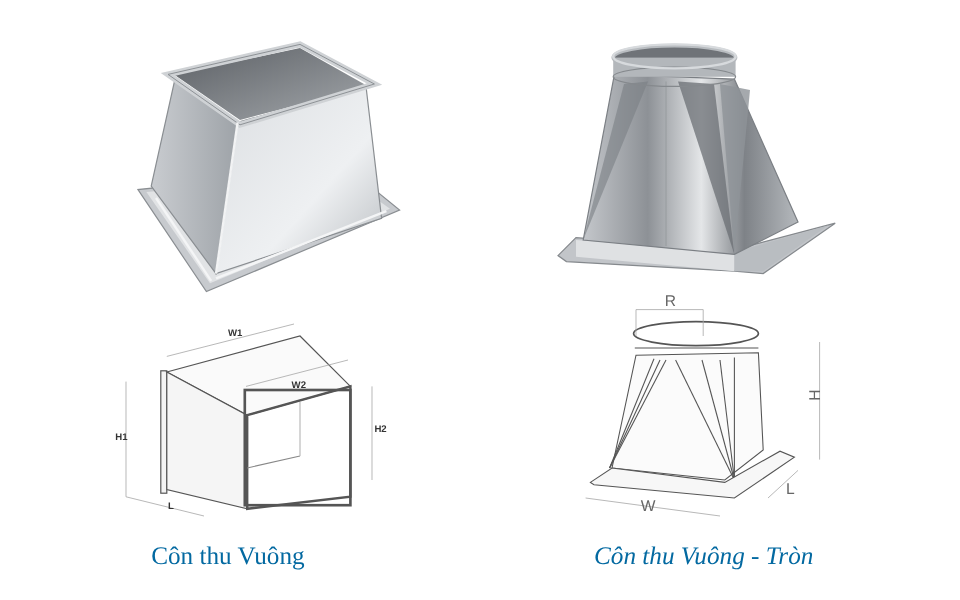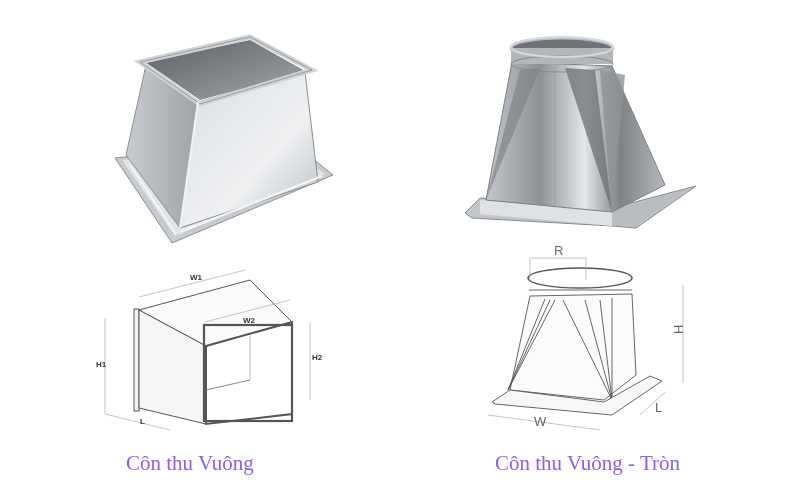--- a/index.html
+++ b/index.html
@@ -1,18 +1,18 @@
 <!DOCTYPE html>
 <html><head>
 <meta charset="utf-8">
 <style>
   html, body { margin:0; padding:0; background:#ffffff; }
   body { width:800px; height:500px; position:relative; overflow:hidden; font-family:"Liberation Sans", sans-serif; }
   svg { position:absolute; overflow:visible; }
-  .caption { position:absolute; font-family:"Liberation Serif", serif; font-size:21px; color:#8b5cf6; white-space:nowrap; }
+  .caption { position:absolute; font-family:"Liberation Serif", serif; font-size:21px; color:#0369a1; white-space:nowrap; }
   .dimlbl { font-family:"Liberation Sans", sans-serif; font-weight:bold; font-size:8px; fill:#333; }
   .dimlbl2 { font-family:"Liberation Sans", sans-serif; font-size:13px; fill:#666; }
 </style>
 </head>
 <body>
 
 <svg width="800" height="500" style="left:0;top:0;">
   <defs>
     <linearGradient id="gL" x1="0" y1="0" x2="1" y2="0">
       <stop offset="0" stop-color="#c9ccd0"></stop>
@@ -128,13 +128,13 @@
     <line x1="488" y1="415" x2="600" y2="430"></line>
     <line x1="640" y1="415" x2="665" y2="392"></line>
   </g>
   <text class="dimlbl2" x="554" y="255">R</text>
   <text class="dimlbl2" x="676" y="333" transform="rotate(-90 680 330)">H</text>
   <text class="dimlbl2" x="534" y="426">W</text>
   <text class="dimlbl2" x="655" y="412">L</text>
 </svg>
 
 <div class="caption" style="left:126px;top:451px;">Côn thu Vuông</div>
-<div class="caption" style="left:495px;top:451px;">Côn thu Vuông - Tròn</div>
+<div class="caption" style="left:495px;top:451px;font-style:italic;">Côn thu Vuông - Tròn</div>
 
 </body></html>

